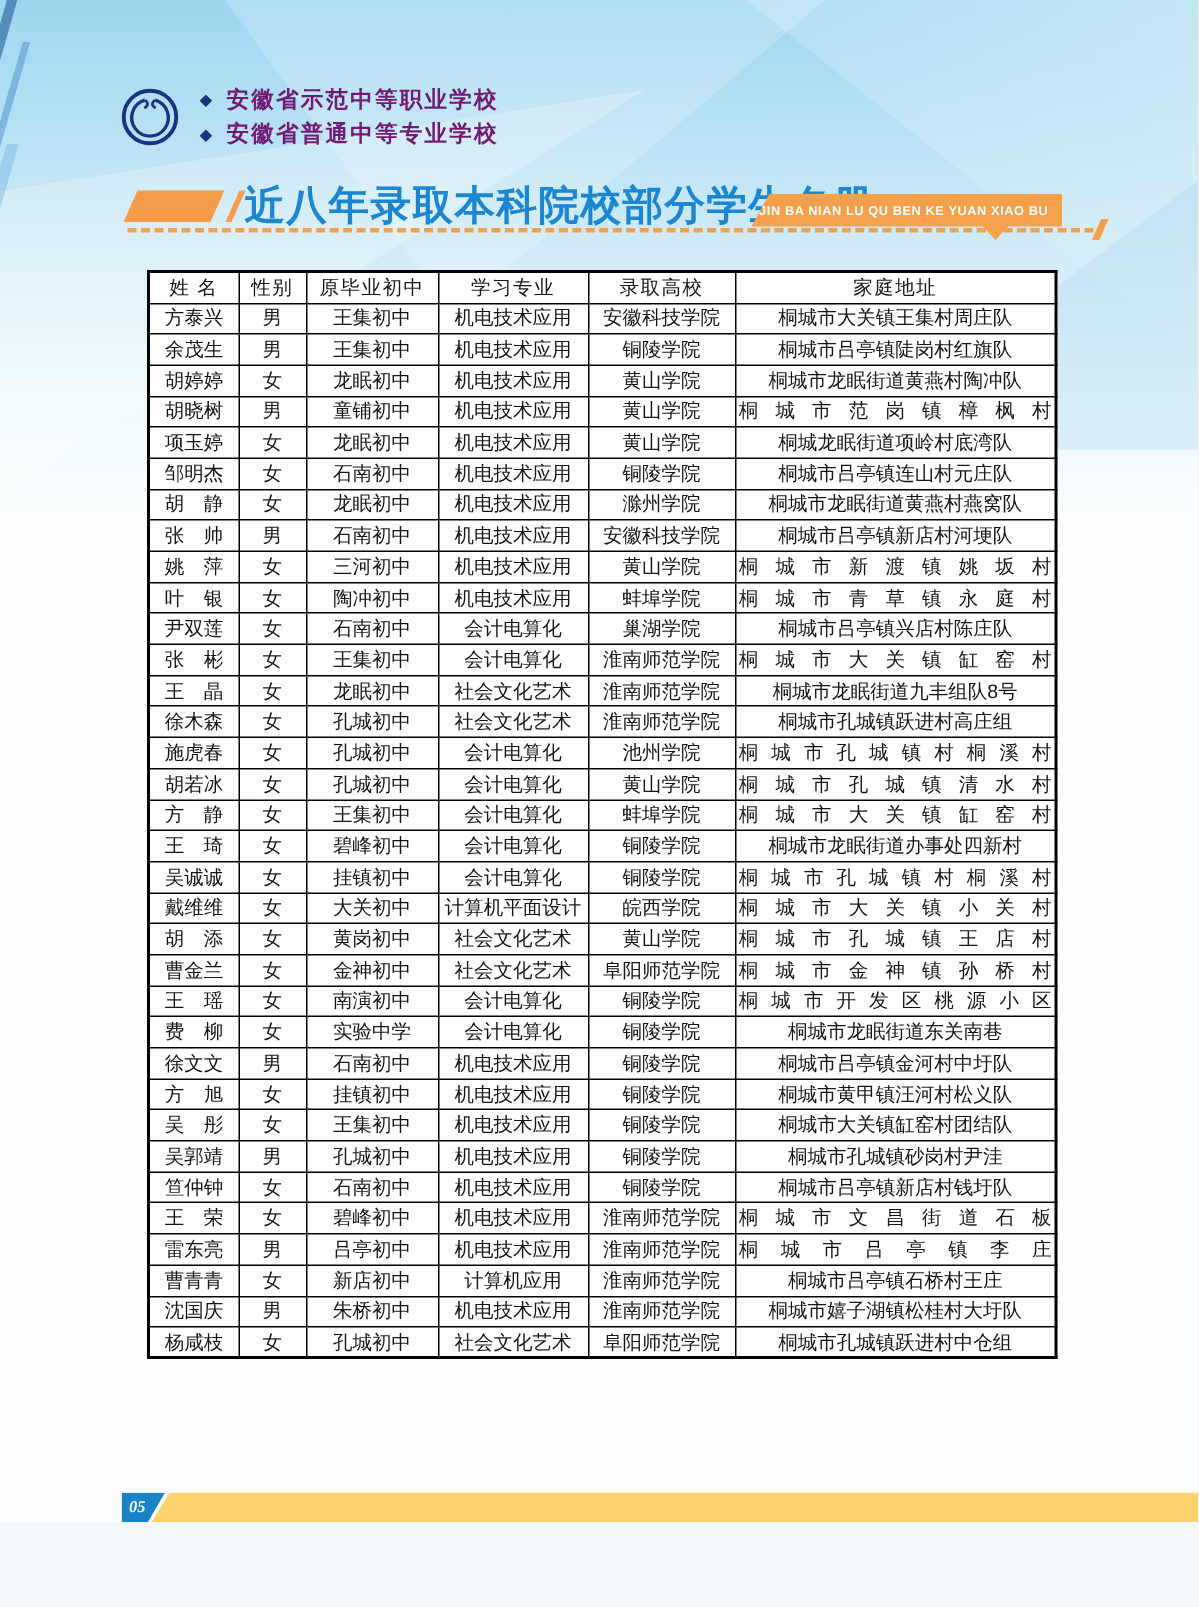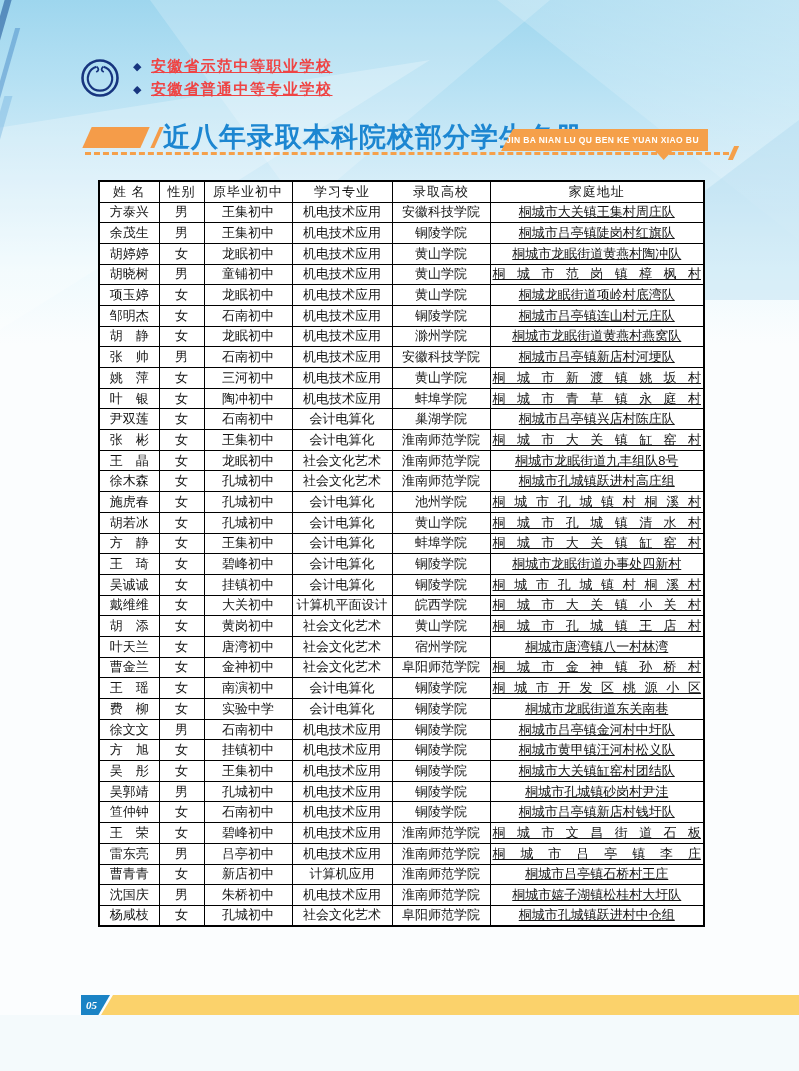--- a/index.html
+++ b/index.html
@@ -24,21 +24,21 @@
   .streak-1 { top:-6px; left:-2px; width:7px; height:58px;  background:rgba(26,80,150,0.55); }
   .streak-2 { top:28px; left:2px;  width:5px; height:92px;  background:rgba(64,130,195,0.45); }
   .streak-3 { top:96px; left:-3px; width:8px; height:52px;  background:rgba(120,180,225,0.45); }
 
   
   .school-header { position:absolute; top:55px; left:80px; display:flex; align-items:center; }
   .logo { width:40px; height:40px; flex:0 0 auto; }
   .school-lines { margin-left:13px; }
   .school-line { display:flex; align-items:center; height:23px; }
   .bullet { color:#17357f; font-size:11px; width:18px; }
-  .school-line-text { color:#ef4444; font-weight:bold; font-size:15px; letter-spacing:1.5px;text-decoration:underline; }
+  .school-line-text { color:#701a75; font-weight:bold; font-size:15px; letter-spacing:1.5px; }
 
   
   .title-row { position:absolute; top:119px; left:85px; width:660px; height:36px; }
   .accent-main { position:absolute; left:2px; top:8px; width:58px; height:21px;
     background:#f59c49; transform:skewX(-24deg); }
   .accent-line { position:absolute; left:70px; top:8px; width:4px; height:21px;
     background:#f59c49; transform:skewX(-24deg); }
   .page-title { position:absolute; left:78px; top:0; font-size:27px; font-weight:bold;
     color:#1c86d1; letter-spacing:1px; white-space:nowrap; }
   .dashed-line { position:absolute; top:152px; left:85px; width:644px; height:0;
@@ -52,21 +52,21 @@
 
   
   .table-wrap { position:absolute; top:180px; left:98px; }
   table.students { border-collapse:collapse; table-layout:fixed; width:605px;
     background:#fff; border:2px solid #000; }
   table.students th, table.students td { border:1px solid #000; text-align:center;
     font-size:13px; color:#141414; font-weight:normal; overflow:hidden;
     white-space:nowrap; padding:0 2px; }
   table.students th { height:21px; letter-spacing:1px; }
   table.students td { height:20.7px; }
-  td.addr { padding:0 4px;text-decoration:underline; }
+  td.addr { padding:0 4px; }
   td.spread { text-align:justify; text-align-last:justify; -moz-text-align-last:justify;
     padding:0 14px; }
 
   
   .footer-badge { position:absolute; left:81px; top:995px; width:29px; height:20px;
     background:#1a83c5; clip-path:polygon(0 0,100% 0,60% 100%,0 100%);
     color:#fff; font-family:"Liberation Serif", serif; font-size:11px; font-weight:bold;
     line-height:20px; padding-left:5px;font-style:italic; }
   .footer-bar { position:absolute; left:101px; top:995px; width:698px; height:20px;
     background:#fbd26b; clip-path:polygon(12px 0,100% 0,100% 100%,0 100%); }
@@ -298,28 +298,20 @@
           </tr>
           <tr>
             <td>胡　添</td>
             <td>女</td>
             <td>黄岗初中</td>
             <td>社会文化艺术</td>
             <td>黄山学院</td>
             <td class="addr spread">桐城市孔城镇王店村</td>
           </tr>
           <tr>
-            <td>叶天兰</td>
-            <td>女</td>
-            <td>唐湾初中</td>
-            <td>社会文化艺术</td>
-            <td>宿州学院</td>
-            <td class="addr">桐城市唐湾镇八一村林湾</td>
-          </tr>
-          <tr>
             <td>曹金兰</td>
             <td>女</td>
             <td>金神初中</td>
             <td>社会文化艺术</td>
             <td>阜阳师范学院</td>
             <td class="addr spread">桐城市金神镇孙桥村</td>
           </tr>
           <tr>
             <td>王　瑶</td>
             <td>女</td>

